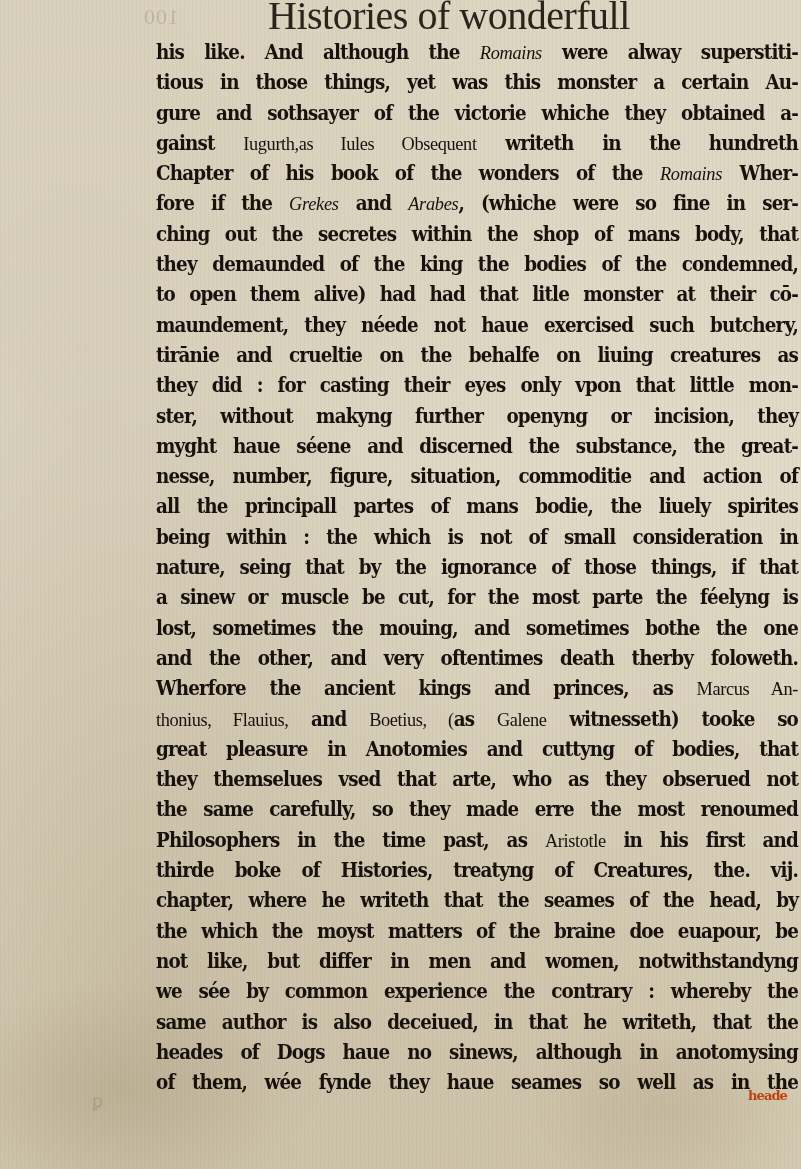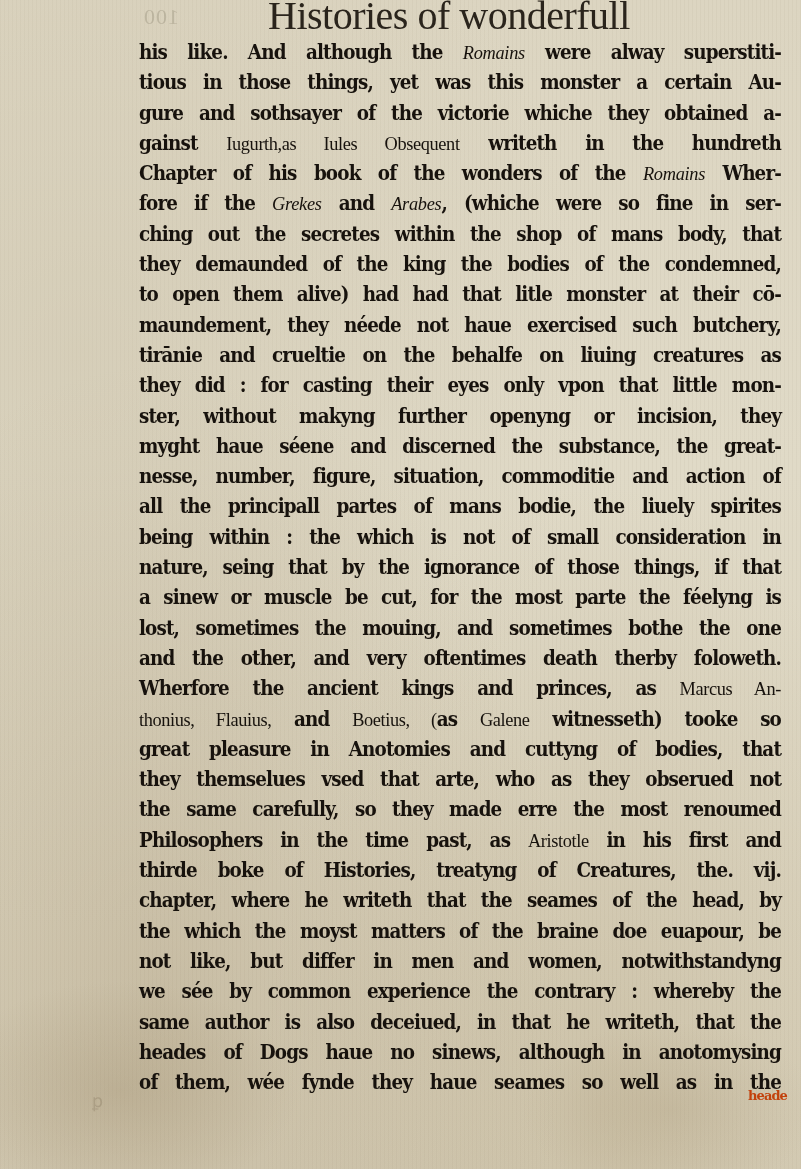--- a/index.html
+++ b/index.html
@@ -41,21 +41,21 @@
       top: -6px;
       font-family: "Liberation Serif", serif;
       font-size: 40px;
       line-height: 44px;
       color: #2a241c;
       letter-spacing: -0.5px;
       white-space: nowrap;
     }
     .text-block {
       position: absolute;
-      left: 139px;
+      left: 156px;
       top: 38px;
       width: 642px;
     }
     .line {
       height: 30.3px;
       line-height: 30.3px;
       font-family: "DejaVu Serif", serif;
       font-weight: bold;
       font-size: 19.5px;
       letter-spacing: -0.9px;

